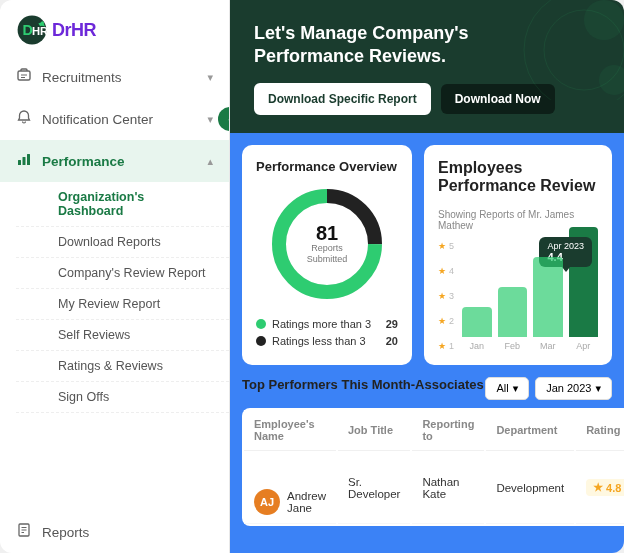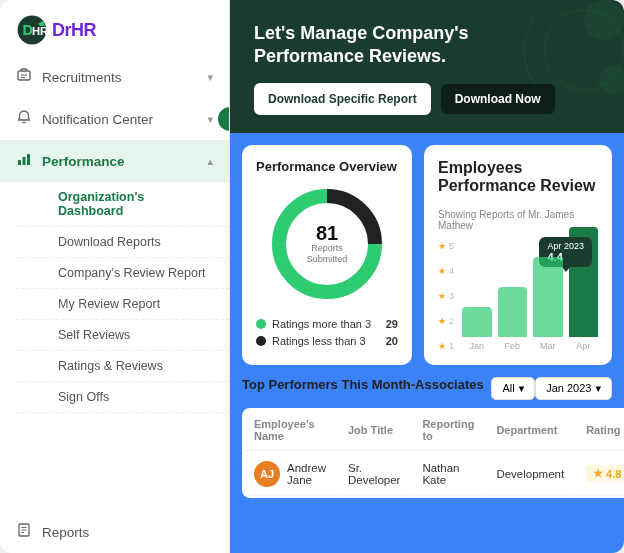--- a/index.html
+++ b/index.html
@@ -372,20 +372,21 @@
     }
 
     .table-title {
       font-size: 13px;
       font-weight: 700;
       color: #222;
     }
 
     .table-filters {
       display: flex;
+      gap: 6px;
       align-items: center;
     }
 
     .filter-btn {
       background: #fff;
       border: 1px solid #ddd;
       border-radius: 5px;
       padding: 4px 10px;
       font-size: 11px;
       cursor: pointer;
@@ -416,20 +417,21 @@
       padding: 8px 10px;
       color: #333;
       border-bottom: 1px solid #f7f7f7;
       vertical-align: middle;
     }
 
     .employee-cell {
       display: flex;
       align-items: center;
       gap: 7px;
+      margin-top: 28px;
     }
 
     .avatar-circle {
       width: 26px;
       height: 26px;
       border-radius: 50%;
       background: #2ecc71;
       display: flex;
       align-items: center;
       justify-content: center;

